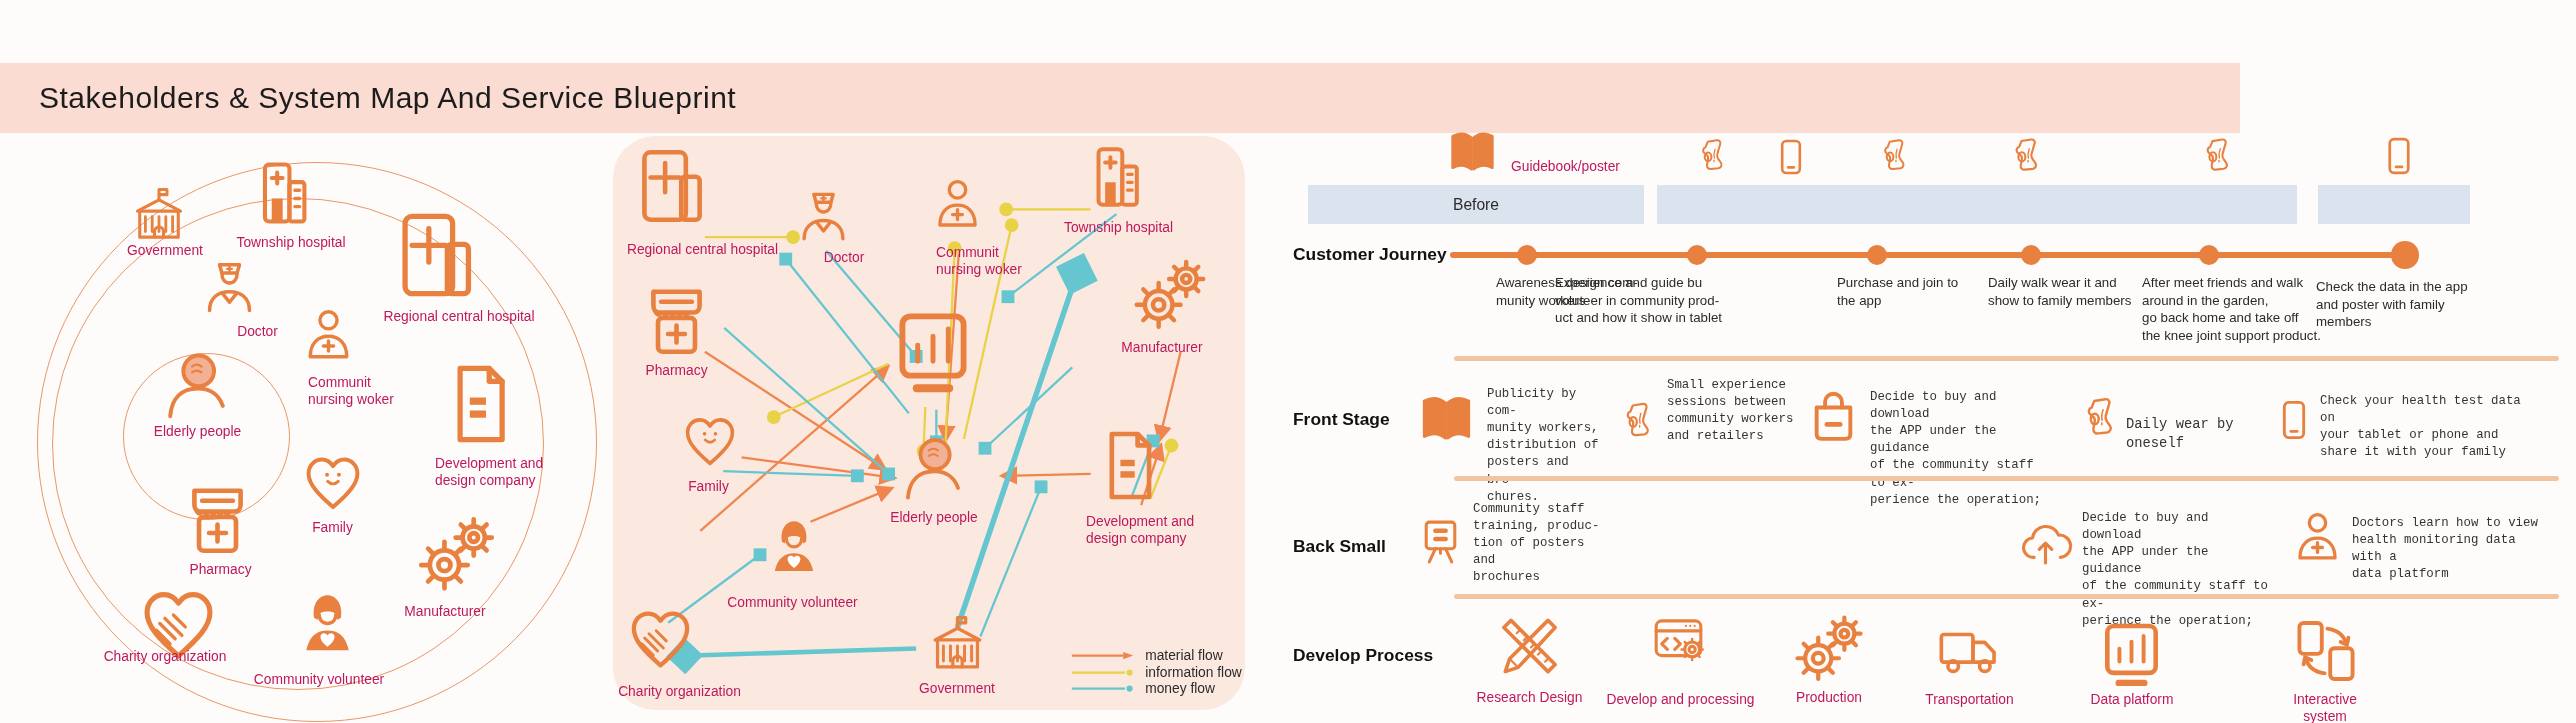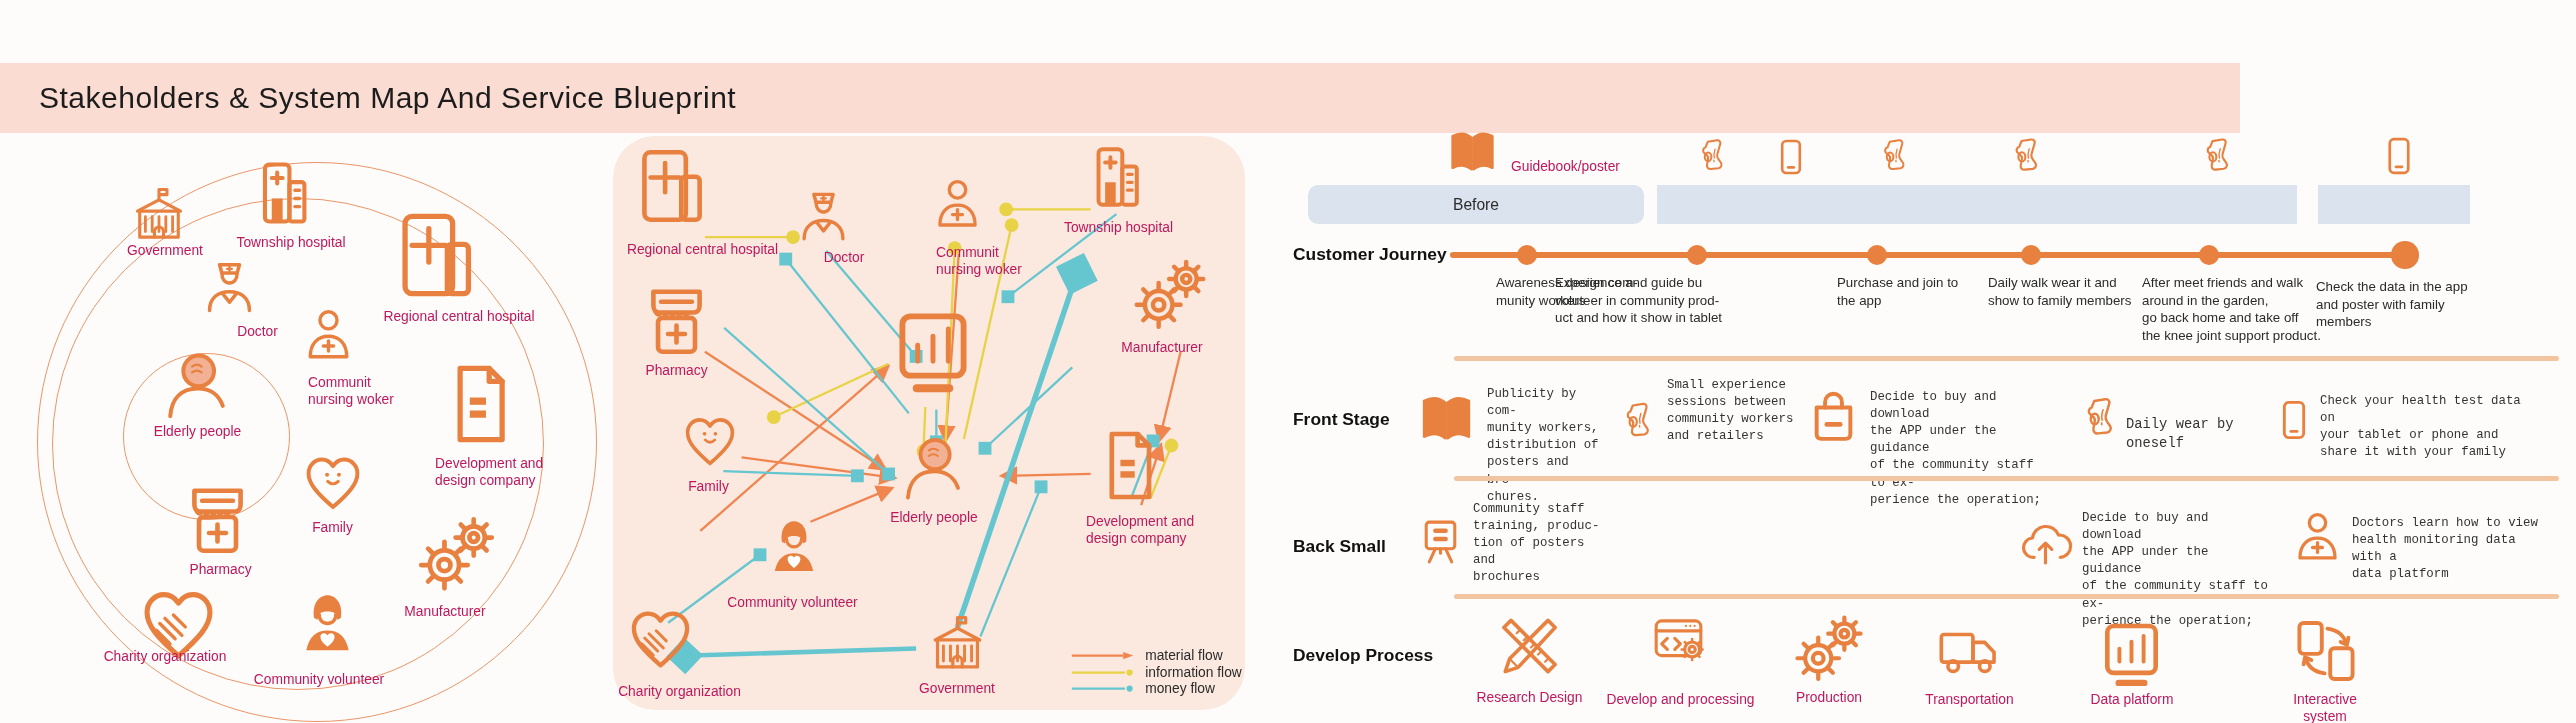--- a/index.html
+++ b/index.html
@@ -402,21 +402,21 @@
     <svg class="abs ic" style="left:2007px;top:128px" width="39" height="57" viewBox="0 0 42 62">
         <use href="#s-knee"></use>
       </svg>
     <svg class="abs ic" style="left:2198px;top:129px" width="39" height="55" viewBox="0 0 42 60">
         <use href="#s-knee"></use>
       </svg>
     <svg class="abs ic" style="left:2378px;top:131px" width="42" height="50" viewBox="0 0 46 54">
         <use href="#s-tablet"></use>
       </svg>
 
-    <div class="band" style="left:1308px;width:336px;display:flex;align-items:center;justify-content:center;border-radius:10px;">
+    <div class="band" style="left:1308px;width:336px;display:flex;align-items:center;justify-content:center;">
       <span style="font-size:15.6px;color:#2b2b2b;">Before</span>
     </div>
     <div class="band" style="left:1657px;width:640px;"></div>
     <div class="band" style="left:2318px;width:152px;"></div>
 
     <div class="rowlbl" style="left:1293px;top:244px;">Customer Journey</div>
     <div class="jline" style="left:1450px;top:252px;width:962px;height:6.4px;"></div>
     <div class="jdot" style="left:1517px;top:245px;"></div>
     <div class="jdot" style="left:1687px;top:245px;"></div>
     <div class="jdot" style="left:1867px;top:245px;"></div>

